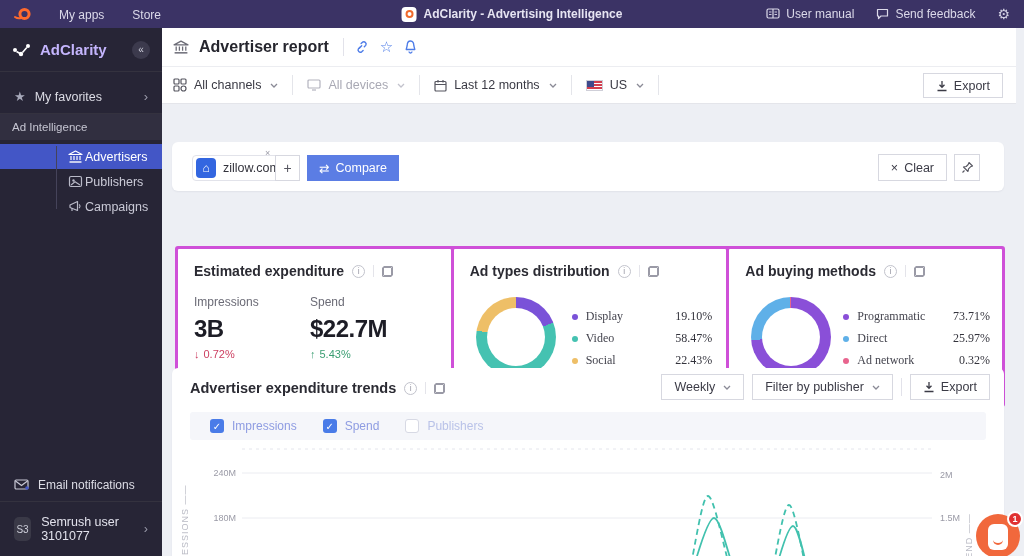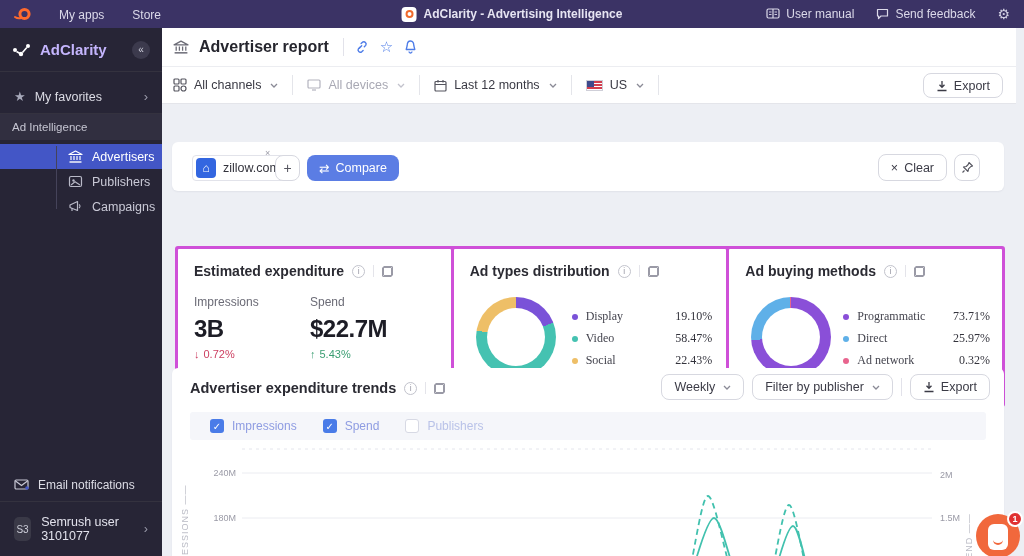--- a/index.html
+++ b/index.html
@@ -21,21 +21,21 @@
   .sidebar { position:absolute; left:0; top:28px; width:162px; height:528px; background:#272536; color:#dddde6; z-index:20; }
   .sb-brand { height:44px; display:flex; align-items:center; padding:0 12px; gap:8px; border-bottom:1px solid #34323f; }
   .sb-brand .brand-name { font-size:15px; font-weight:bold; color:#c4b5fd; flex:1; }
   .collapse-btn { width:18px; height:18px; border-radius:50%; background:#3c3a4d; color:#cfcfdb; font-size:10px; display:flex; align-items:center; justify-content:center; cursor:pointer; }
   .sb-fav { height:34px; margin-top:8px; display:flex; align-items:center; gap:9px; padding:0 14px; font-size:12.5px; cursor:pointer; border-bottom:1px solid #34323f; }
   .sb-fav .star { color:#a7a9ba; font-size:13px; }
   .sb-fav .chev { margin-left:auto; color:#9b9cab; font-size:13px; }
   .sb-section { height:26px; background:#312f40; display:flex; align-items:center; padding:0 12px; font-size:11.5px; color:#c6c6d2; }
   .sb-menu { position:relative; padding:4px 0 0 0; }
   .sb-menu::before { content:""; position:absolute; left:56px; top:6px; bottom:10px; width:1px; background:#45435a; z-index:2; }
-  .sb-item { position:relative; height:25px; display:flex; align-items:center; gap:9px; padding-left:68px; font-size:12.5px; color:#c9c9d6; cursor:pointer; }
+  .sb-item { position:relative; height:25px; display:flex; align-items:center; gap:2px; padding-left:68px; font-size:12.5px; color:#c9c9d6; cursor:pointer; }
   .sb-item.active { background:#4356c6; color:#fff; }
   .sb-item svg { flex:0 0 auto; }
   .sb-bottom { position:absolute; left:0; bottom:0; width:100%; }
   .sb-email { height:34px; display:flex; align-items:center; gap:9px; padding:0 14px; font-size:12px; cursor:pointer; border-bottom:1px solid #34323f; }
   .sb-user { height:54px; display:flex; align-items:center; gap:10px; padding:0 14px; font-size:12.5px; color:#e2e2ec; cursor:pointer; }
   .sb-user .avatar { width:24px; height:24px; border-radius:5px; background:#3a3947; color:#cdced9; font-size:10px; display:flex; align-items:center; justify-content:center; }
   .sb-user .chev { margin-left:auto; color:#9b9cab; }
 
   
   .main { position:absolute; left:154px; top:28px; width:862px; height:528px; }
@@ -45,21 +45,21 @@
   .hd-ic { color:#4d7ce8; cursor:pointer; display:flex; align-items:center; }
   .hd-star { font-size:15px; color:#4d7ce8; cursor:pointer; }
 
   .filter-bar { position:absolute; left:0; top:38px; width:862px; height:38px; background:#fff; border-top:1px solid #ecedf1; border-bottom:1px solid #e4e5ea; display:flex; align-items:center; padding-left:19px; font-size:12.5px; color:#3a3a44; }
   .f-group { display:flex; align-items:center; gap:7px; cursor:pointer; padding-right:14px; }
   .f-sep { width:1px; height:20px; background:#e4e5ea; margin-right:14px; }
   .f-group.disabled { color:#a9a9b4; }
   .caret { display:inline-block; margin-left:2px; }
   .flag { width:17px; height:11px; position:relative; background:repeating-linear-gradient(#d23e4e 0 1.6px,#fff 1.6px 3.2px); border:0.5px solid #cfcfd8; }
   .flag i { position:absolute; left:0; top:0; width:7px; height:6px; background:#3e4a8c; display:block; }
-  .btn { display:inline-flex; align-items:center; gap:6px; border:1px solid #d7d8e0; border-radius:8px; background:#fff; font-size:12.5px; color:#3b3b46; cursor:pointer; padding:0 12px; height:26px; }
+  .btn { display:inline-flex; align-items:center; gap:6px; border:1px solid #d7d8e0; border-radius:0; background:#fff; font-size:12.5px; color:#3b3b46; cursor:pointer; padding:0 12px; height:26px; }
   .export-top { position:absolute; right:13px; top:6px; height:25px; }
 
   .content { position:absolute; left:0; top:76px; width:862px; height:452px; background:#edeff4; }
 
   
   .compare-card { position:absolute; left:18px; top:38px; width:832px; height:49px; background:#fff; border-radius:6px; box-shadow:0 1px 2px rgba(40,40,60,.06); }
   .chip { position:absolute; left:20px; top:13px; height:26px; display:flex; align-items:center; gap:7px; border:1px solid #e2e3ea; border-radius:4px; padding:0 10px 0 3px; font-size:12.5px; color:#33333c; background:#fff; cursor:pointer; }
   .chip .site-ic { width:20px; height:20px; border-radius:4px; background:#3366e0; color:#fff; font-size:12px; display:flex; align-items:center; justify-content:center; }
   .chip-close { position:absolute; left:93px; top:6px; font-size:9px; color:#9a9aa6; cursor:pointer; }
   .add-btn { position:absolute; left:103px; top:13px; width:25px; height:26px; justify-content:center; padding:0; font-size:14px; color:#55555f; }

